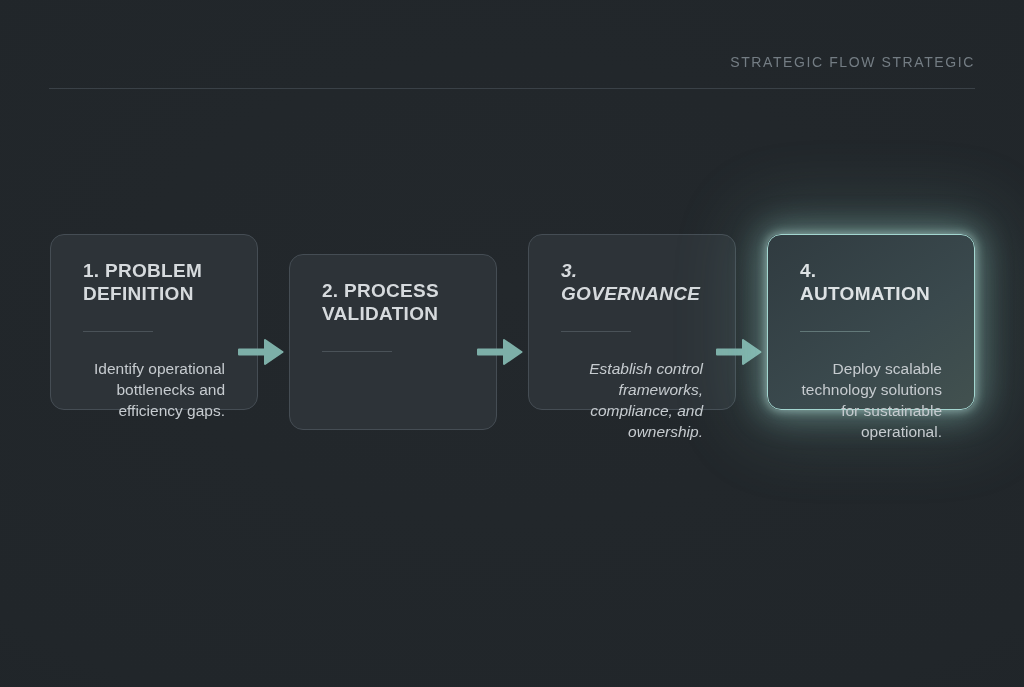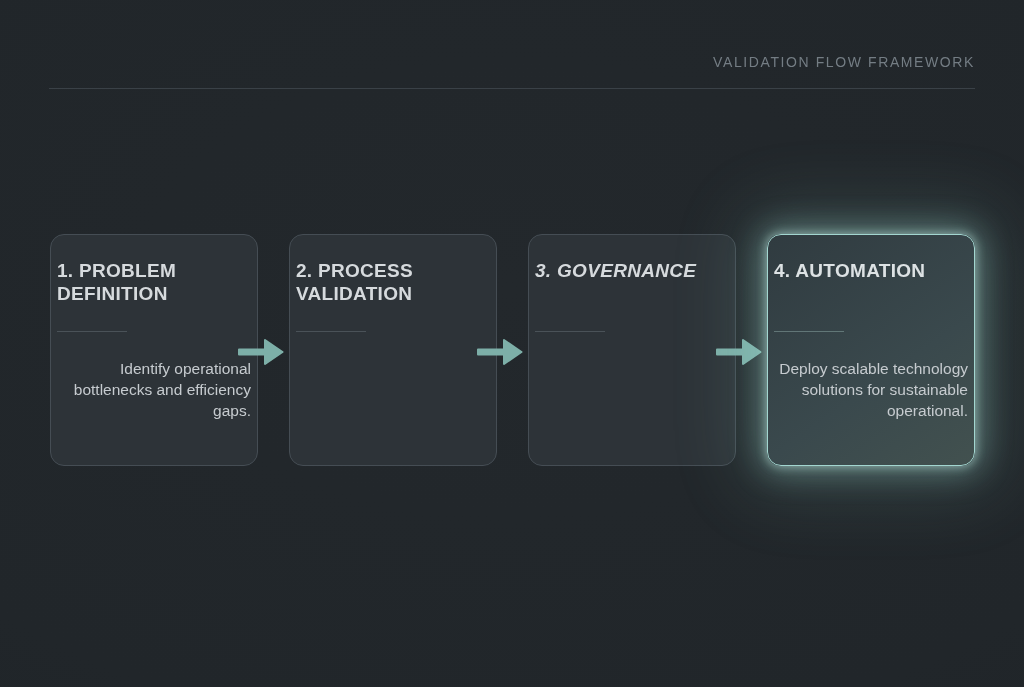--- a/index.html
+++ b/index.html
@@ -35,29 +35,29 @@
     left: 49px;
     width: 926px;
     height: 1px;
     background: var(--divider, #3a4147);
   }
   .flow { position: absolute; inset: 0; }
   .card {
     position: absolute;
     top: 234px;
     width: 208px;
-    height: 232px;
+    height: 176px;
     box-sizing: border-box;
-    padding: 24px 6px;
+    padding: 24px 32px;
     border-radius: 14px;
     background: var(--card-background, #2d3338);
     border: 1px solid var(--card-border, #454d54);
   }
   .card.pos1 { left: 50px; }
-  .card.pos2 { left: 289px; }
+  .card.pos2 { left: 289px; margin-top: 20px; }
   .card.pos3 { left: 528px; font-style: italic; }
   .card.pos4 { left: 767px; }
   .card-head { height: 72px; }
   .card-title {
     margin: 0;
     font-size: 19px;
     line-height: 23px;
     font-weight: 700;
     letter-spacing: 0.3px;
     color: var(--title-text, #d6dadd);
@@ -100,21 +100,21 @@
   }
   .arrow.a1 { left: 238px; }
   .arrow.a2 { left: 477px; }
   .arrow.a3 { left: 716px; }
 </style>
 </head>
 <body>
 
 <div class="canvas">
 
-  <div class="header-label">VALIDATION FLOW FRAMEWORK</div>
+  <div class="header-label">STRATEGIC FLOW STRATEGIC</div>
 
   <div class="header-divider"></div>
 
   <div class="flow">
 
     <section class="card pos1">
       <div class="card-head">
         <h2 class="card-title">1. PROBLEM DEFINITION</h2>
       </div>
       <div class="card-rule"></div>
@@ -134,20 +134,21 @@
 
     <svg class="arrow a2" viewBox="0 0 46 30" aria-hidden="true">
       <path d="M1 12.5 L27 12.5 L27 3 L44.5 15 L27 27 L27 17.5 L1 17.5 Z"></path>
     </svg>
 
     <section class="card pos3">
       <div class="card-head">
         <h2 class="card-title">3. GOVERNANCE</h2>
       </div>
       <div class="card-rule"></div>
+      <p class="card-desc">Establish control frameworks, compliance, and ownership.</p>
     </section>
 
     <svg class="arrow a3" viewBox="0 0 46 30" aria-hidden="true">
       <path d="M1 12.5 L27 12.5 L27 3 L44.5 15 L27 27 L27 17.5 L1 17.5 Z"></path>
     </svg>
 
     <section class="card pos4 highlight">
       <div class="card-head">
         <h2 class="card-title">4. AUTOMATION</h2>
       </div>

